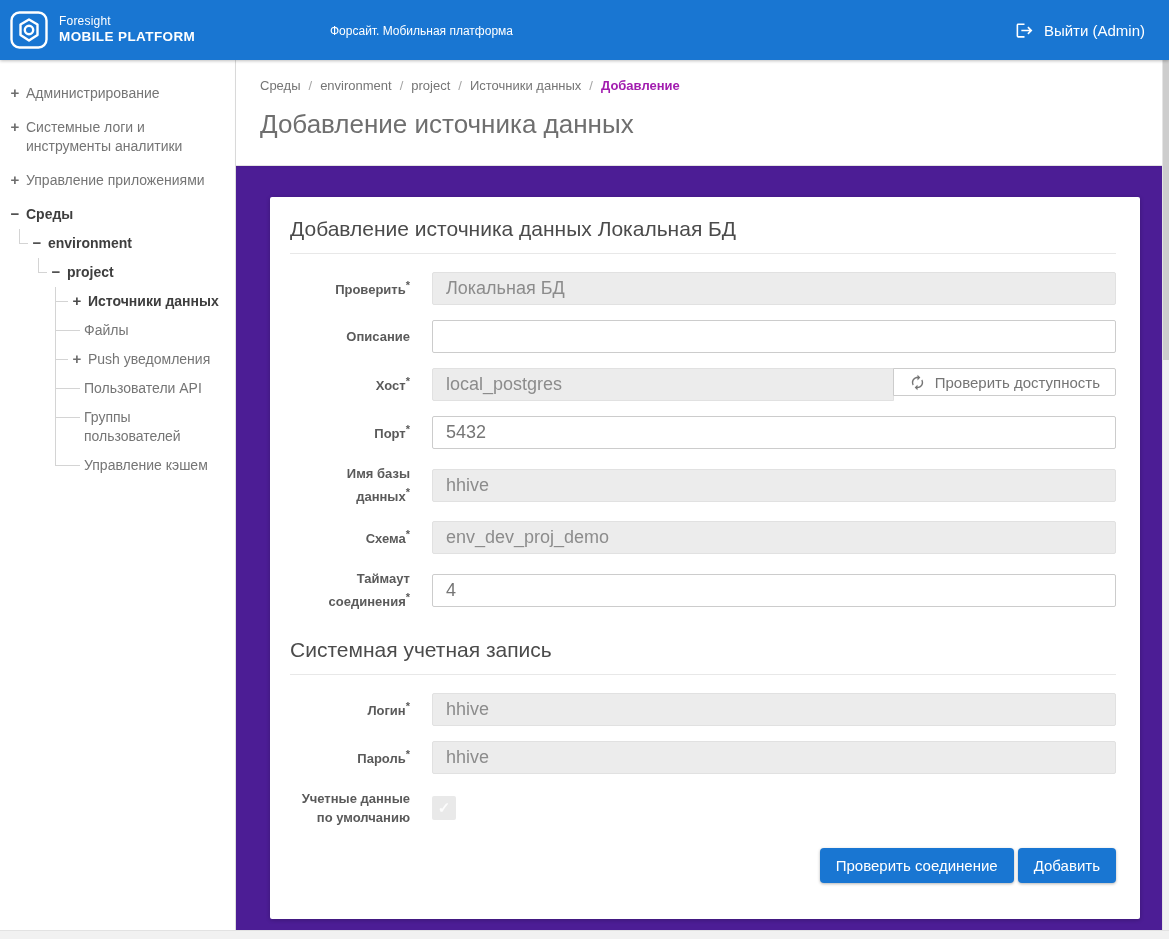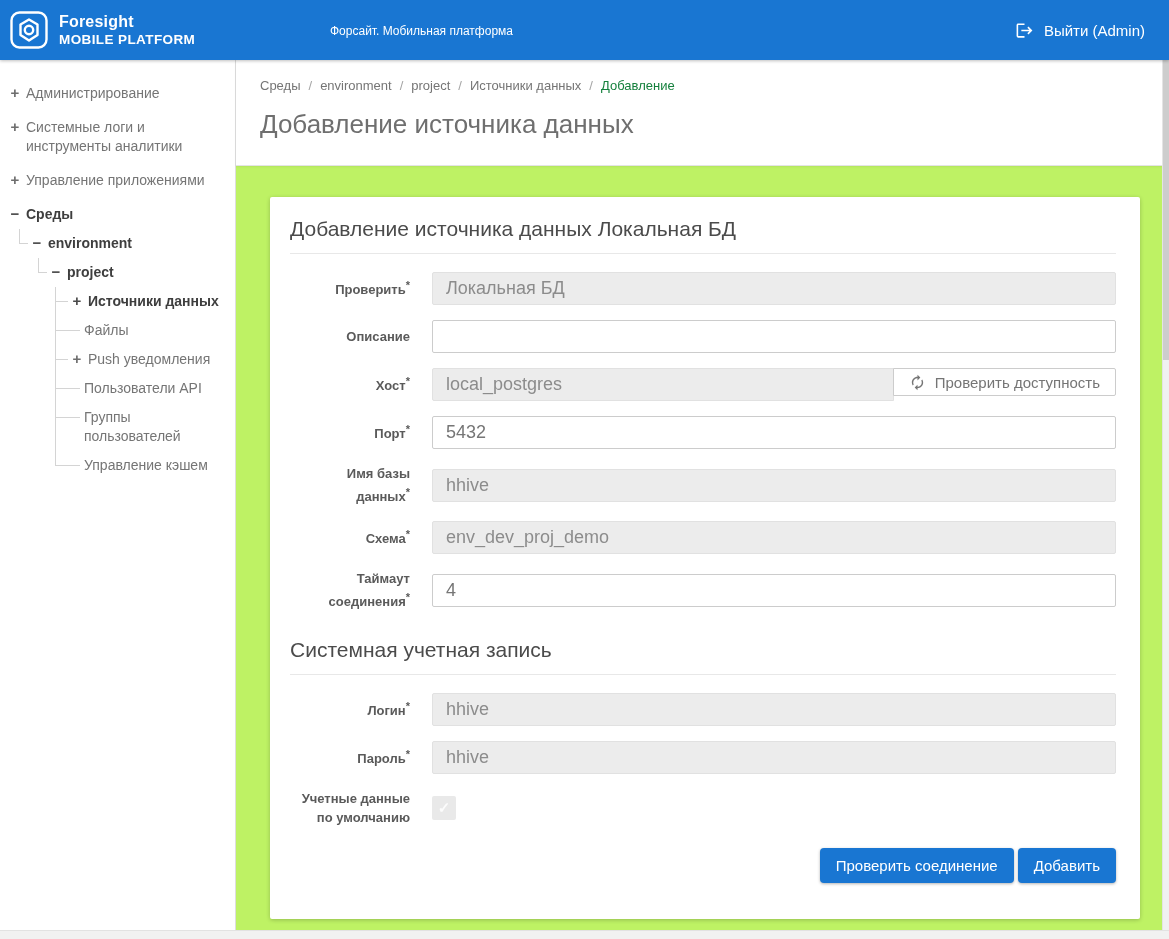--- a/index.html
+++ b/index.html
@@ -12,21 +12,21 @@
 
   
   .topbar {
     position:relative; height:60px; background:#1976d2; color:#fff;
     display:flex; align-items:center; padding:0 20px 0 10px;
     box-shadow:0 1px 3px rgba(0,0,0,.25); z-index:30;
   }
   .brand { display:flex; align-items:center; gap:11px; }
   .brand-logo { display:block; }
   .brand-text { line-height:1.25; }
-  .brand-line1 { font-size:16px; font-weight:700; letter-spacing:.2px; }
+  .brand-line1 { font-size:12px; font-weight:400; letter-spacing:.2px; }
   .brand-line2 { font-size:13.5px; font-weight:700; letter-spacing:.4px; }
   .topbar-title {
     position:absolute; left:330px; top:0; height:61px;
     display:flex; align-items:center; font-size:12px; font-weight:400;
   }
   .logout {
     margin-left:auto; display:flex; align-items:center; gap:10px;
     background:none; border:none; color:#fff; font-size:15px;
     font-family:inherit; cursor:pointer; padding:6px 4px;
   }
@@ -69,25 +69,25 @@
 
   
   .main { flex:1; display:flex; flex-direction:column; min-width:0; }
   .content-head {
     background:#fff; padding:18px 24px 25px 24px;
     border-bottom:1px solid #e4e4e4; box-shadow:0 1px 2px rgba(0,0,0,.06);
     position:relative; z-index:5;
   }
   .breadcrumb { font-size:13px; color:#757575; display:flex; flex-wrap:wrap; align-items:center; }
   .crumb { cursor:pointer; }
-  .crumb.current { font-weight:400; color:#15803d; cursor:default; }
+  .crumb.current { font-weight:700; color:#a21caf; cursor:default; }
   .crumb-sep { margin:0 8px; color:#a5a5a5; }
   .page-title { margin:16px 0 0 0; font-size:26px; font-weight:400; color:#6f6f6f; }
 
-  .content-body { flex:1; background:#bef264; padding:31px 23px 36px 34px; overflow:hidden; }
+  .content-body { flex:1; background:#4c1d95; padding:31px 23px 36px 34px; overflow:hidden; }
 
   
   .card {
     width:870px; background:#fff; border-radius:2px;
     box-shadow:0 1px 4px rgba(0,0,0,.22);
     padding:20px 24px 36px 20px;
   }
   .card-title, .section-title {
     font-size:21px; font-weight:400; color:#4b4b4b; margin:0 0 18px 0;
     padding-bottom:12px; border-bottom:1px solid #e8e8e8;

